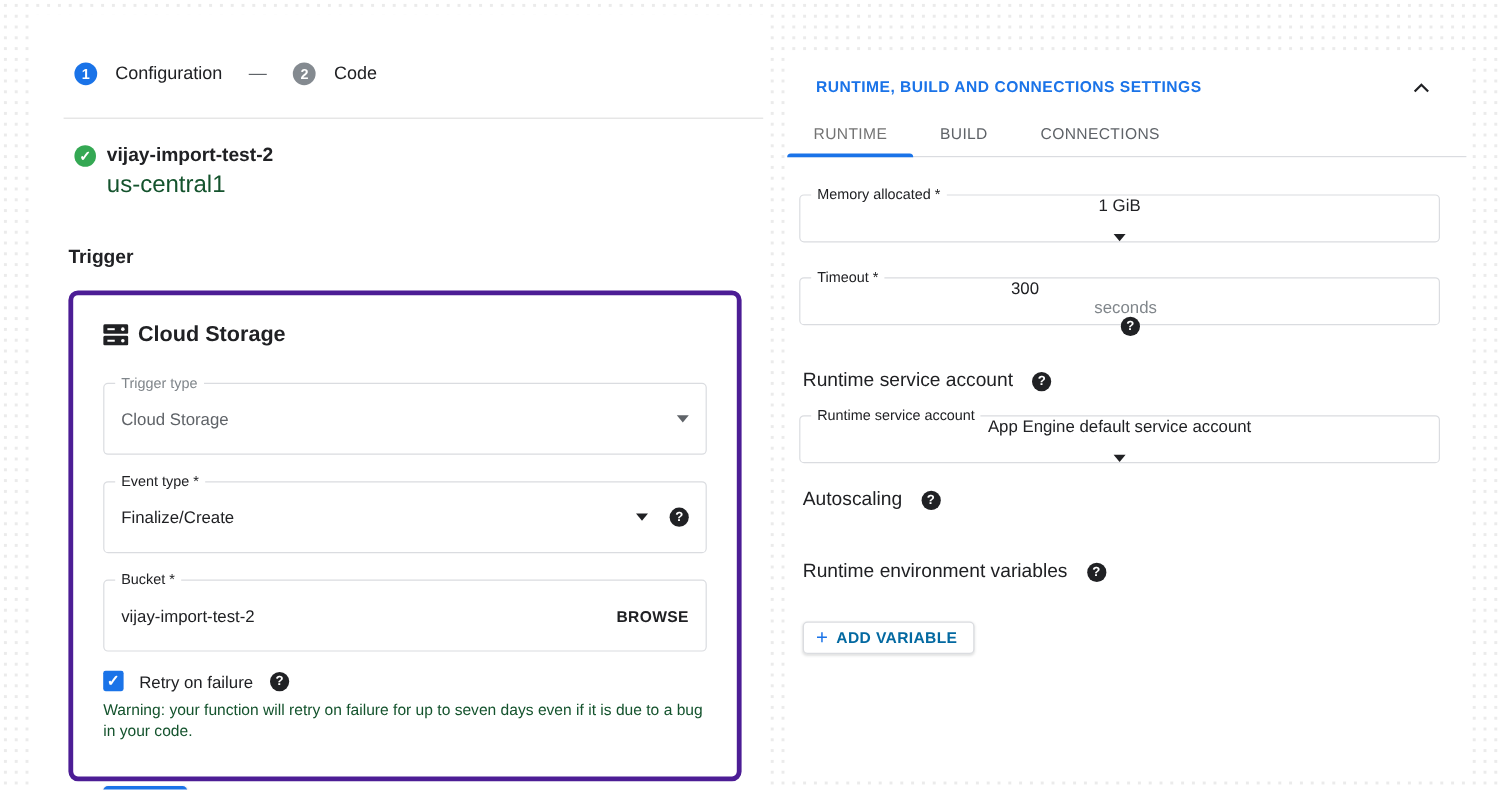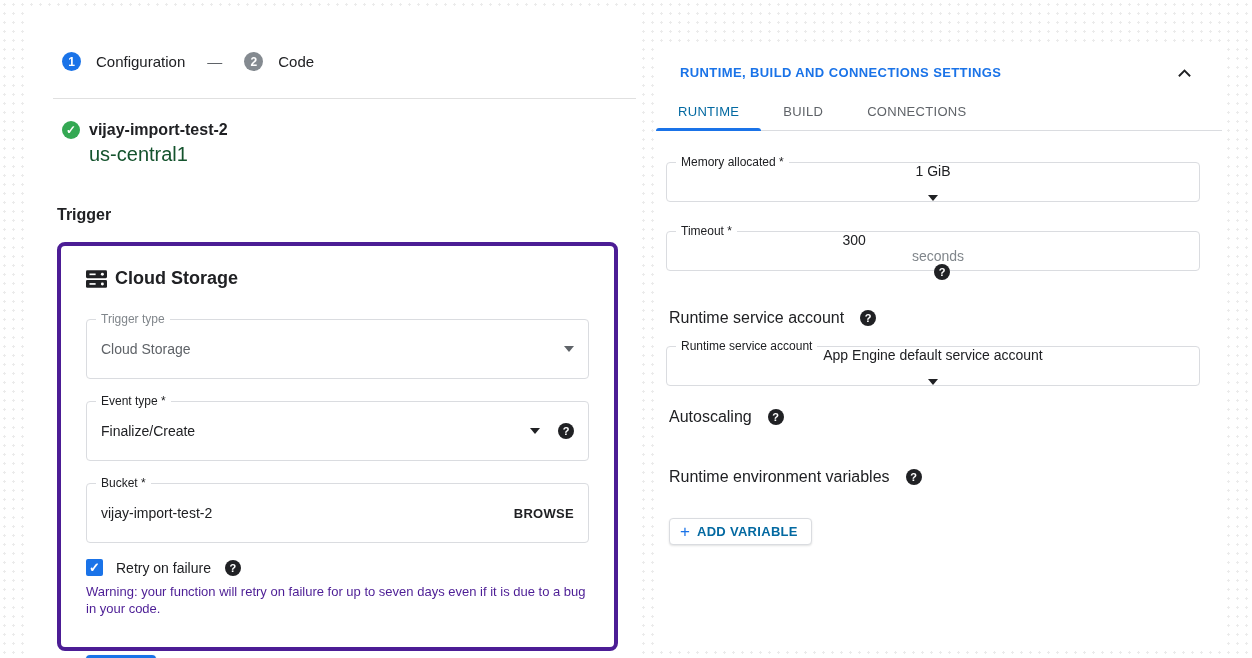--- a/index.html
+++ b/index.html
@@ -80,21 +80,21 @@
   .browse-btn { font-size: 13px; font-weight: bold; letter-spacing: 0.3px; color: #202124; cursor: pointer; }
   .suffix { font-size: 14px; color: #80868b; margin-left: 10px; }
 
   .retry-row { display: flex; align-items: center; margin-top: 16px; }
   .checkbox {
     width: 17px; height: 17px; border-radius: 2px; background: #1a73e8; color: #fff;
     font-size: 13px; font-weight: bold; display: flex; align-items: center; justify-content: center;
     flex: 0 0 auto; cursor: pointer;
   }
   .retry-label { font-size: 14px; font-weight: 500; margin: 0 14px 0 13px; }
-  .warning-text { margin-top: 7px; font-size: 13px; line-height: 17px; color: #4c1d95; }
+  .warning-text { margin-top: 7px; font-size: 13px; line-height: 17px; color: #14532d; }
 
   .btn-row { display: flex; align-items: center; margin-top: 38px; }
   .save-btn {
     background: #1a73e8; color: #fff; border: none; border-radius: 4px;
     font-family: "Liberation Sans", sans-serif; font-size: 13px; font-weight: bold;
     letter-spacing: 0.3px; padding: 8px 17px; cursor: pointer;
     box-shadow: 0 1px 2px rgba(60,64,67,.3);
   }
   .cancel-btn {
     background: none; border: none; margin-left: 24px; cursor: pointer;
@@ -108,21 +108,21 @@
     padding: 19px 30px 0 24px; cursor: pointer;
   }
   .settings-header-title {
     color: #1a73e8; font-size: 13px; font-weight: bold; letter-spacing: 0.4px;
   }
   .tabs-row { display: flex; border-bottom: 1px solid #dadce0; margin-top: 14px; }
   .tab {
     font-size: 13px; font-weight: 500; letter-spacing: 0.3px; color: #5f6368;
     padding: 10px 22px 11px 22px; cursor: pointer; position: relative;
   }
-  .tab.active { color: #0369a1; }
+  .tab.active { color: #737373; }
   .tab.active::after {
     content: ""; position: absolute; left: 0; right: 0; bottom: -1px; height: 3px;
     background: #1a73e8; border-radius: 3px 3px 0 0;
   }
   .rp-content { padding: 0 22px 0 10px; }
   .rp-content .mfield { height: 40px; flex-direction: column; }
   .rp-content .mfield.first { margin-top: 31px; }
   .rp-content .mfield.gap { margin-top: 29px; }
   .section-heading { display: flex; align-items: center; font-size: 16px; font-weight: 500; }
   .section-heading .help-icon { margin-left: 16px; }

